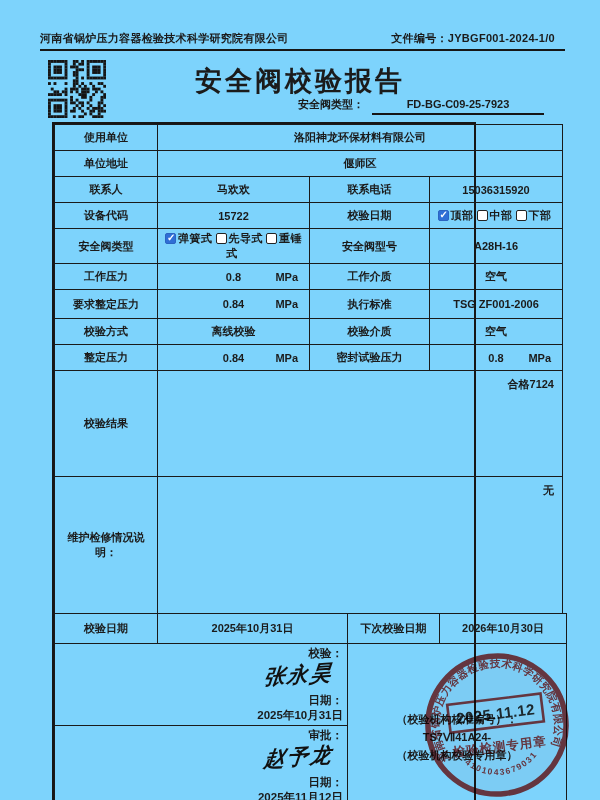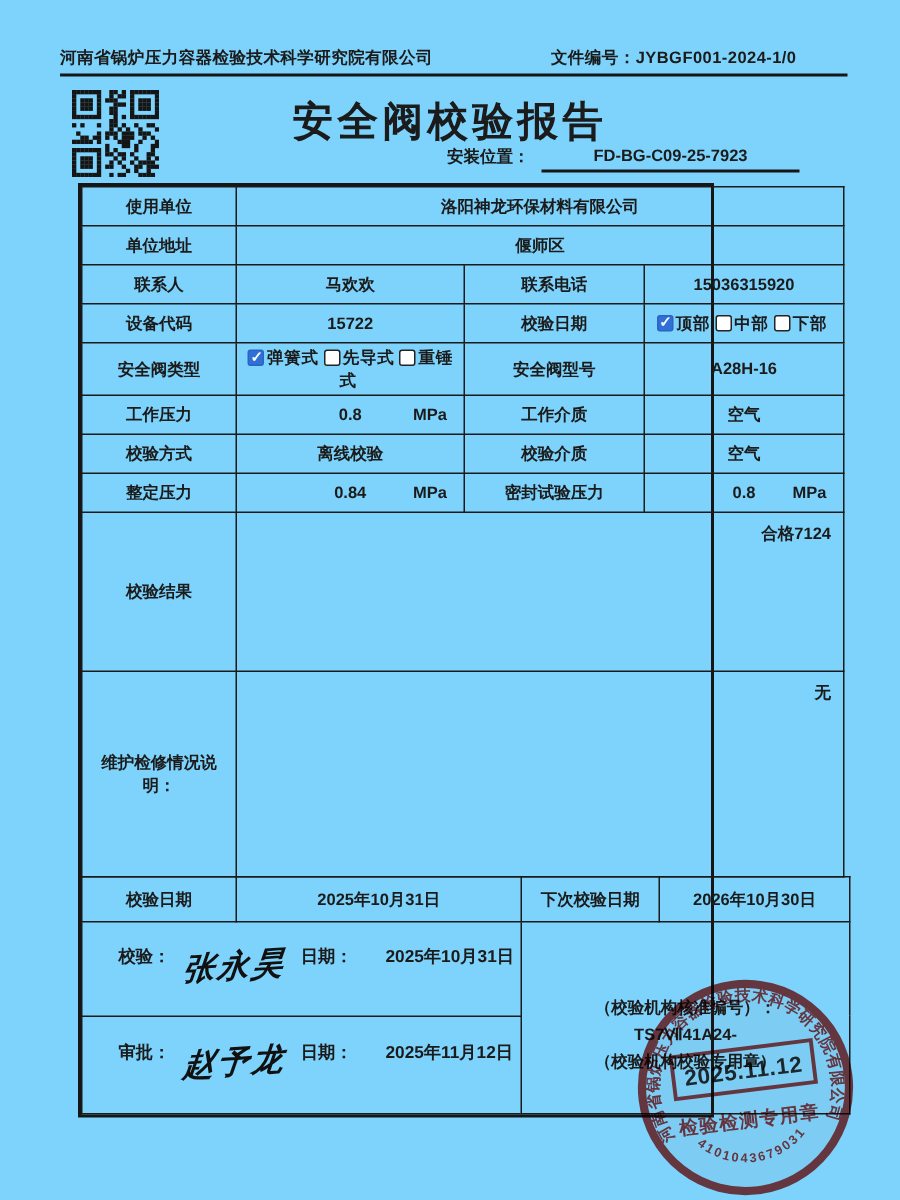--- a/index.html
+++ b/index.html
@@ -15,21 +15,21 @@
     margin:0 auto;
     background:#7dd3fc;
     overflow:hidden;
   }
   
   .hdr-row{
     position:absolute;left:40px;top:31px;width:525px;
     display:flex;justify-content:space-between;align-items:baseline;
     font-size:11px;font-weight:bold;letter-spacing:.3px;
   }
-  .hdr-doc{margin-right:34px;white-space:nowrap;text-align:center;}
+  .hdr-doc{margin-right:10px;white-space:nowrap;text-align:center;}
   .hdr-line{
     position:absolute;left:40px;top:49px;width:525px;height:0;
     border-top:2.5px solid #161616;
   }
   .qr{
     position:absolute;left:48px;top:60px;width:58px;height:58px;
   }
   .page-title{
     position:absolute;left:0;top:63px;width:600px;
     text-align:center;font-size:27px;font-weight:bold;letter-spacing:3px;
@@ -71,22 +71,22 @@
     vertical-align:-1.5px;margin-right:2px;position:relative;
   }
   .cb.on{background:#2f6fd6;border-color:#2b64c2;}
   .cb.on::after{
     content:"\2713";position:absolute;left:1px;top:-2px;
     color:#fff;font-size:10px;font-weight:bold;
   }
   .opt{margin-right:3px;letter-spacing:.5px;}
   
   .signcell{
-    display:flex;align-items:flex-start;justify-content:flex-start;
-    padding-left:20px;font-size:11.5px;font-weight:bold;white-space:nowrap;
+    display:flex;align-items:flex-end;justify-content:flex-start;
+    padding-left:20px;font-size:11.5px;font-weight:bold;white-space:nowrap;flex-direction:column;
   }
   .sig{
     display:inline-block;
     font-family:"DejaVu Serif",serif;
     font-style:italic;font-weight:bold;font-size:21px;
     transform:rotate(-4deg) skewX(-10deg);
     margin:0 10px 4px 8px;letter-spacing:2px;color:#111;
   }
   .sig-date{margin-left:22px;}
   .orgcell{vertical-align:top;}
@@ -329,21 +329,21 @@
       <rect x="33.14" y="55.24" width="2.88" height="2.88" fill="#151515"></rect>
       <rect x="44.19" y="55.24" width="2.88" height="2.88" fill="#151515"></rect>
       <rect x="46.95" y="55.24" width="2.88" height="2.88" fill="#151515"></rect>
       <rect x="49.71" y="55.24" width="2.88" height="2.88" fill="#151515"></rect>
       <rect x="52.48" y="55.24" width="2.88" height="2.88" fill="#151515"></rect>
     </svg>
 
   <div class="page-title">安全阀校验报告</div>
 
   <div class="report-line">
-    <span class="lbl">安装位置：</span>
+    <span class="lbl">安全阀类型：</span>
     <span class="val">FD-BG-C09-25-7923</span>
   </div>
 
   <div class="tbl-wrap">
     <table class="tbl tbl-main">
       <colgroup>
           <col style="width:103px">
           <col style="width:152px">
           <col style="width:120px">
           <col style="width:133px">
@@ -380,20 +380,29 @@
         <td>A28H-16</td>
       </tr>
       <tr style="height:26px">
         <td>工作压力</td>
         <td class="pressure">
           <span class="num">0.8</span>
           <span class="unit">MPa</span>
         </td>
         <td>工作介质</td>
         <td>空气</td>
+      </tr>
+      <tr style="height:29px">
+        <td>要求整定压力</td>
+        <td class="pressure">
+          <span class="num">0.84</span>
+          <span class="unit">MPa</span>
+        </td>
+        <td>执行标准</td>
+        <td>TSG ZF001-2006</td>
       </tr>
       <tr style="height:26px">
         <td>校验方式</td>
         <td>离线校验</td>
         <td>校验介质</td>
         <td>空气</td>
       </tr>
       <tr style="height:26px">
         <td>整定压力</td>
         <td class="pressure">

